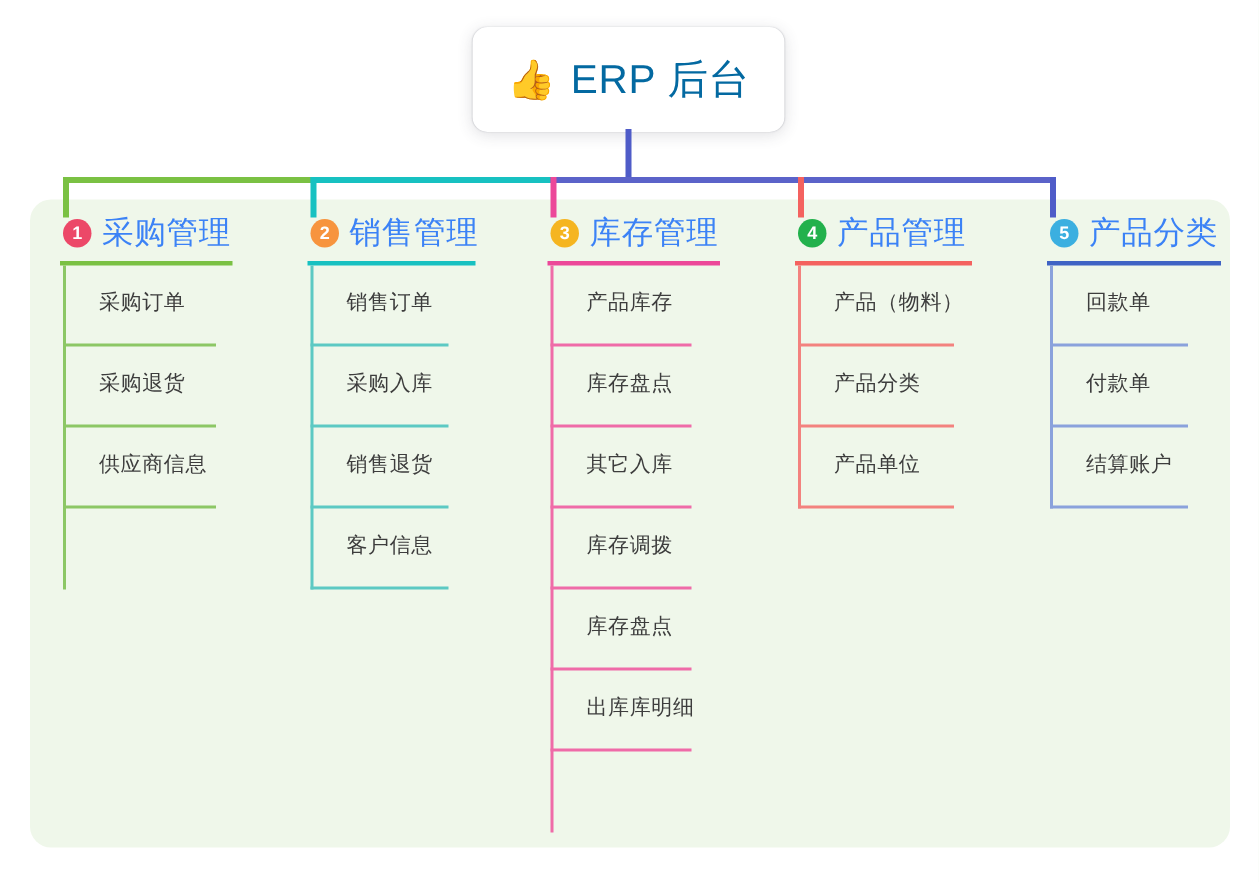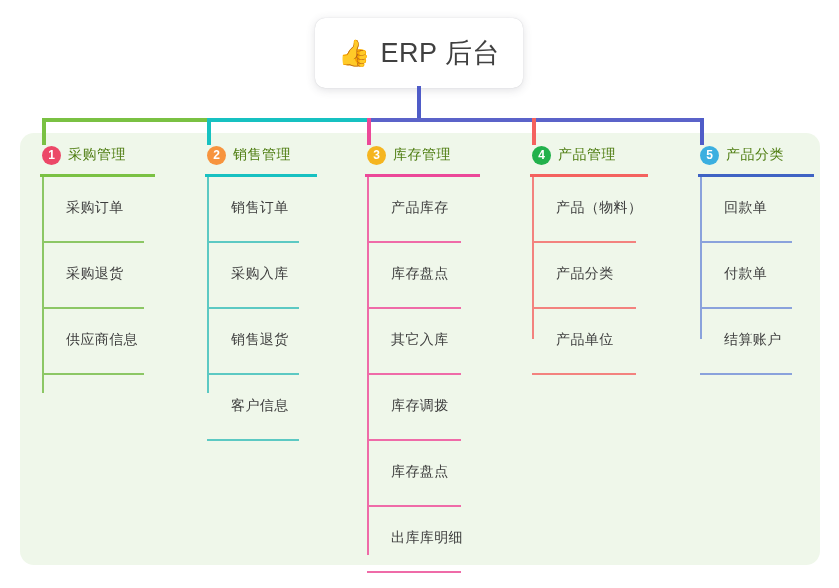--- a/index.html
+++ b/index.html
@@ -36,21 +36,21 @@
     box-sizing: border-box;
   }
   #root-node .root-emoji {
     font-size: 26px;
     line-height: 1;
     display: inline-block;
   }
   #root-node .root-title {
     font-size: 27px;
     letter-spacing: 0.5px;
-    color: #404040;
+    color: #0369a1;
     white-space: nowrap;
   }
 
   
   .conn {
     position: absolute;
   }
 
   
   #panel {
@@ -80,22 +80,22 @@
     height: 19px;
     border-radius: 50%;
     color: #ffffff;
     font-size: 12px;
     line-height: 19px;
     text-align: center;
     font-weight: 700;
     flex: 0 0 auto;
   }
   .col-title {
-    font-size: 14px;
-    color: #4d7c0f;
+    font-size: 21px;
+    color: #3b82f6;
     white-space: nowrap;
     letter-spacing: 0.5px;
     text-align: center;
   }
   .col-rule {
     height: 3px;
     margin-top: 7px;
   }
 
   
@@ -104,21 +104,21 @@
     margin-top: 0;
   }
   .spine {
     position: absolute;
     left: 2px;
     top: 0;
     width: 2px;
   }
   .leaf {
     position: relative;
-    height: 66px;
+    height: 54px;
     box-sizing: border-box;
     padding-left: 26px;
     display: flex;
     align-items: center;
   }
   .leaf-label {
     font-size: 14px;
     color: #3d3d3d;
     white-space: nowrap;
     letter-spacing: 0.4px;

